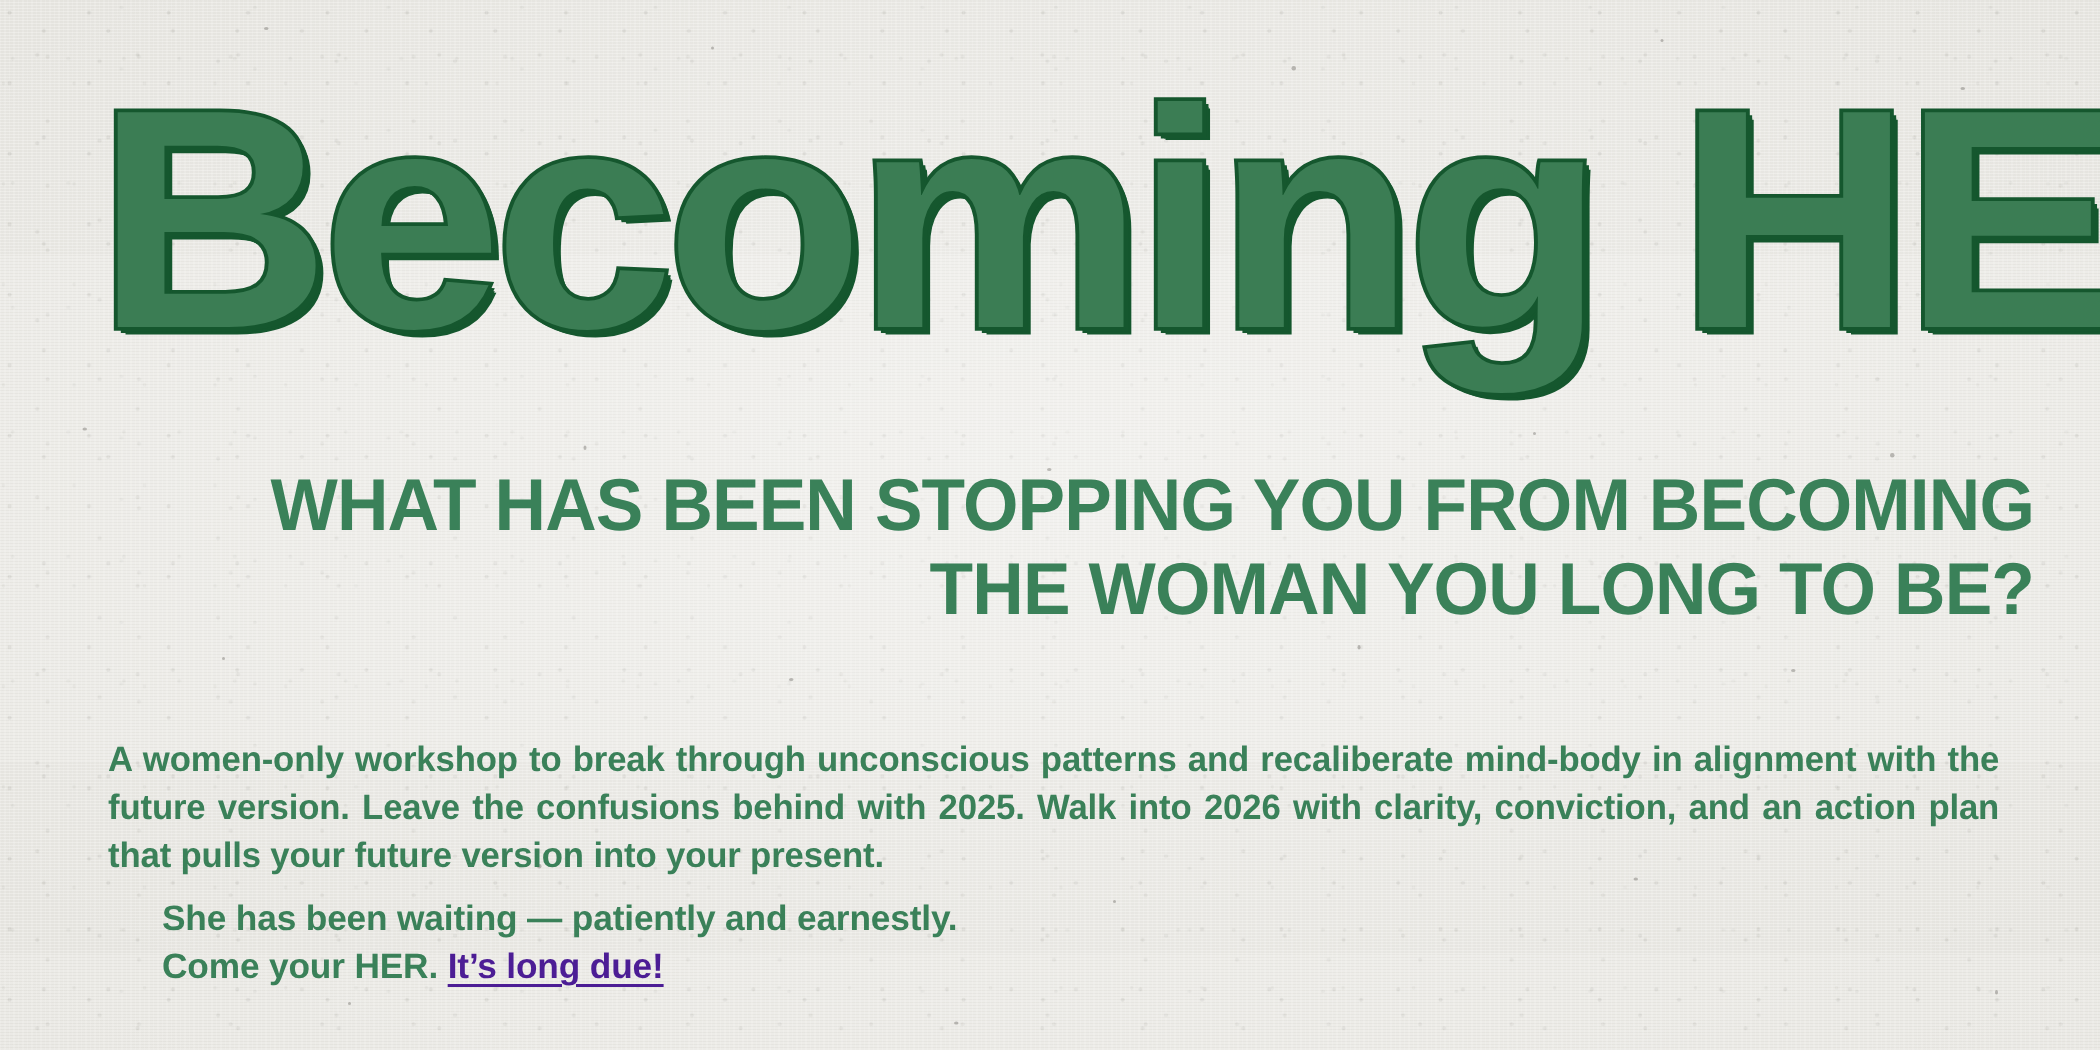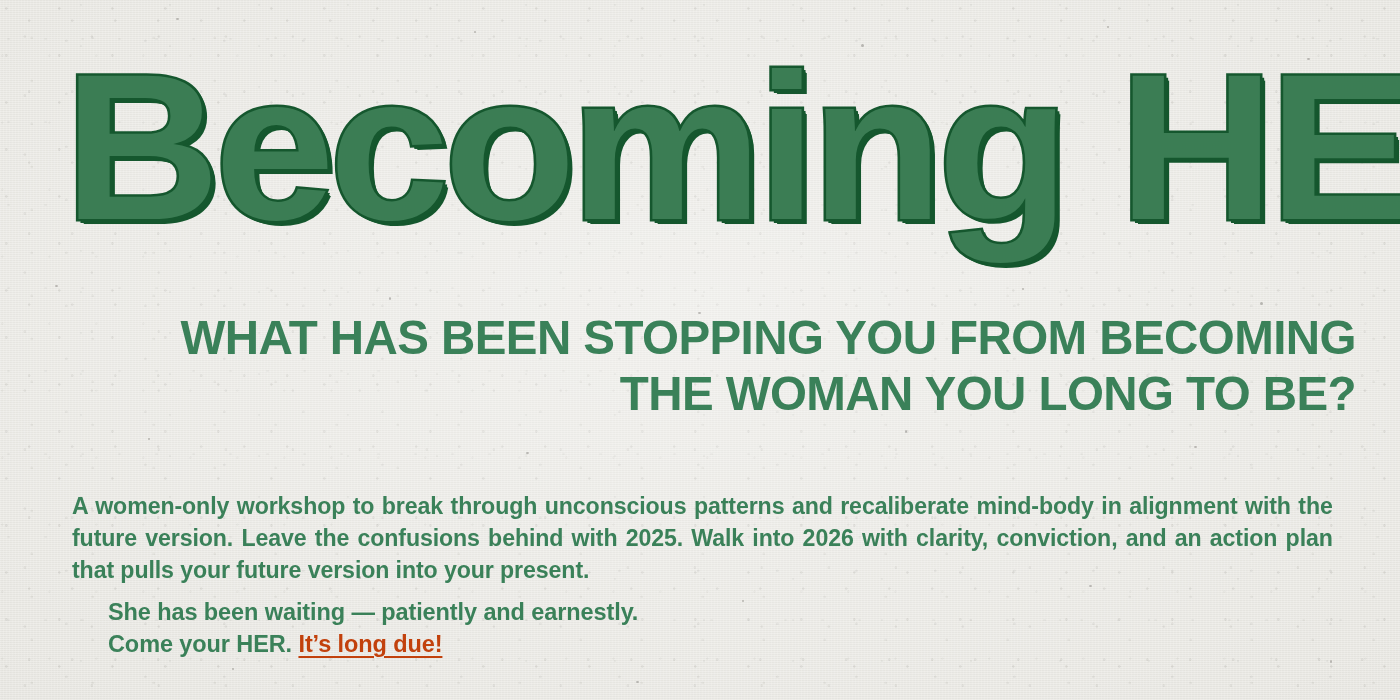--- a/index.html
+++ b/index.html
@@ -158,21 +158,21 @@
     margin-left: 36px;
   }
   #closing-lines .closing-line {
     display: block;
     white-space: nowrap;
   }
   #cta-link {
     text-decoration: underline;
     text-decoration-thickness: 2.4px;
     text-underline-offset: 4px;
-    color: #c2410c;
+    color: #4c1d95;
   }
 </style>
 </head>
 <body>
 
 <div id="poster">
 
   <div id="paper-texture"></div>
   <div id="paper-texture-fine"></div>
   <div id="paper-vignette"></div>

